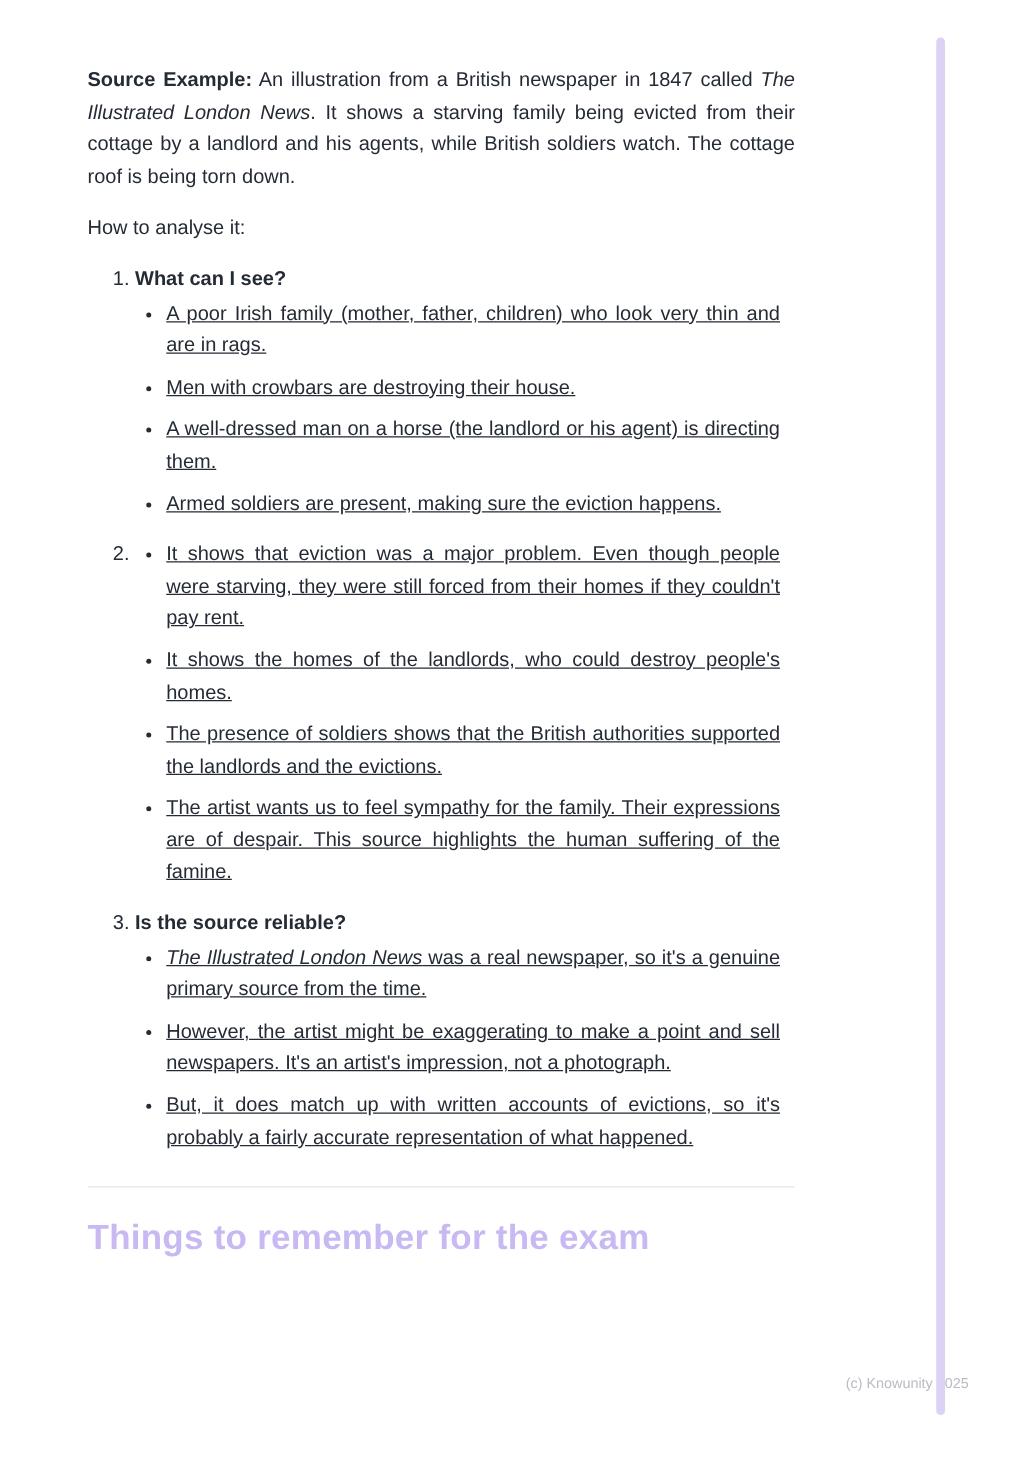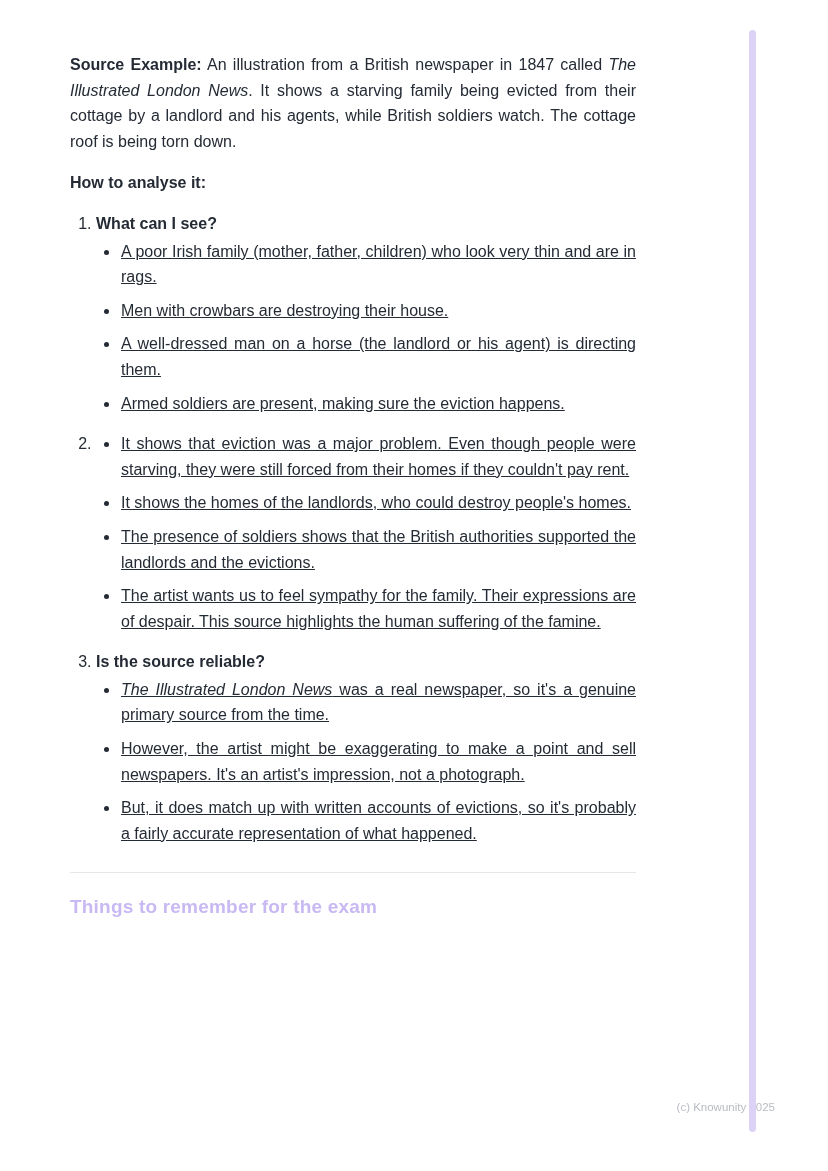--- a/index.html
+++ b/index.html
@@ -20,25 +20,25 @@
     left: 70px;
     top: 52px;
     width: 566px;
   }
   .para {
     margin: 0 0 16px 0;
     text-align: justify;
   }
   .para em, .points em { font-style: italic; }
   .subheading {
-    font-weight: 700;
+    font-weight: 400;
     margin: 6px 0 15px 0;
   }
   ol.analysis {
-    margin: 0;
+    margin: 12px;
     padding: 0 0 0 26px;
   }
   ol.analysis > li { margin-bottom: 15px; }
   ol.analysis > li:last-child { margin-bottom: 0; }
   ol.analysis > li::marker { color: #252b35; font-weight: 400; }
   .q { font-weight: 700; }
   ul.points {
     list-style: disc;
     margin: 2px 0 0 0;
     padding: 0 0 0 24px;
@@ -47,21 +47,21 @@
   }
   ul.points > li { margin-bottom: 8px; padding-left: 1px; }
   ul.points > li:last-child { margin-bottom: 0; }
   ul.points > li::marker { color: #252b35; }
   hr.divider {
     border: 0;
     border-top: 1px solid #e5e7eb;
     margin: 26px 0 0 0;
   }
   h2.exam-heading {
-    font-size: 19px;
+    font-size: 28px;
     font-weight: 700;
     line-height: 1.3;
     margin: 22px 0 18px 0;
     letter-spacing: 0.2px;
   }
   ul.exam-list {
     list-style: disc;
     margin: 0;
     padding: 0 0 0 25px;
   }

